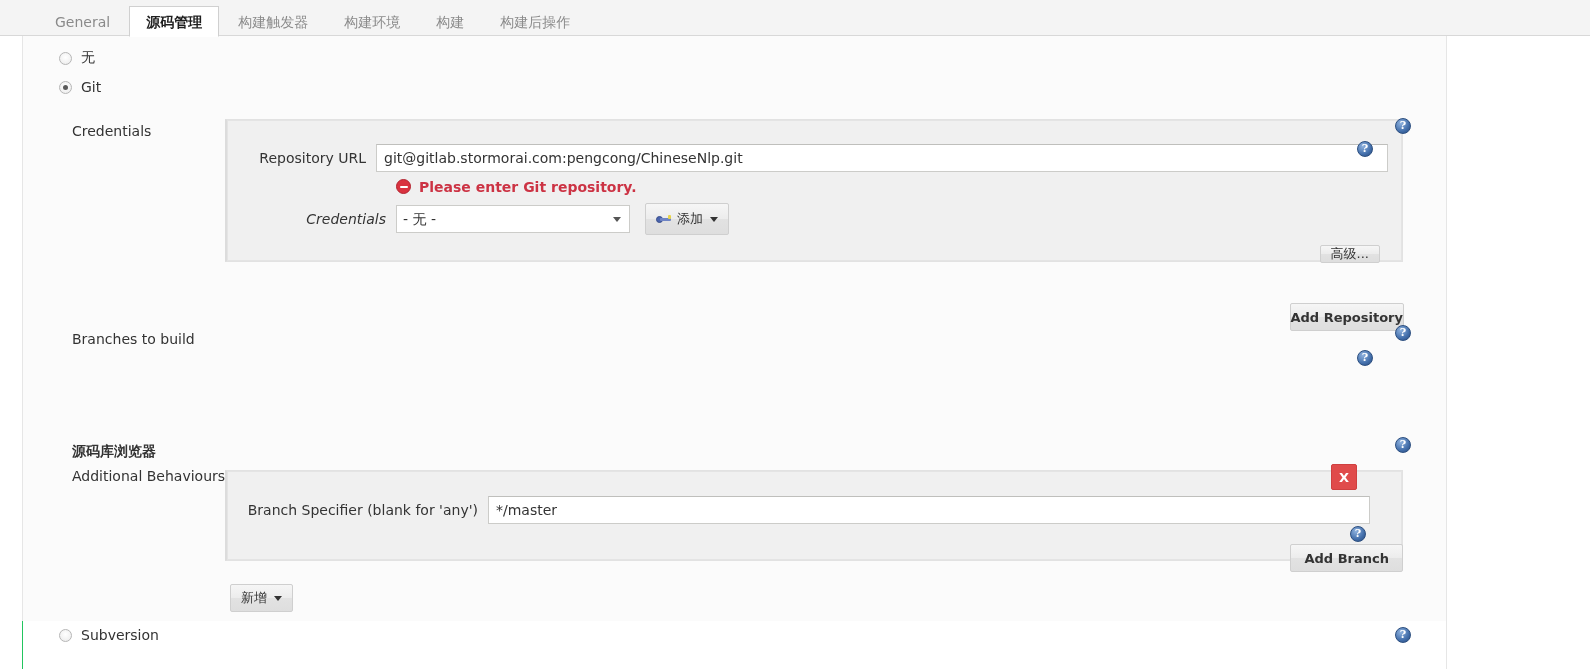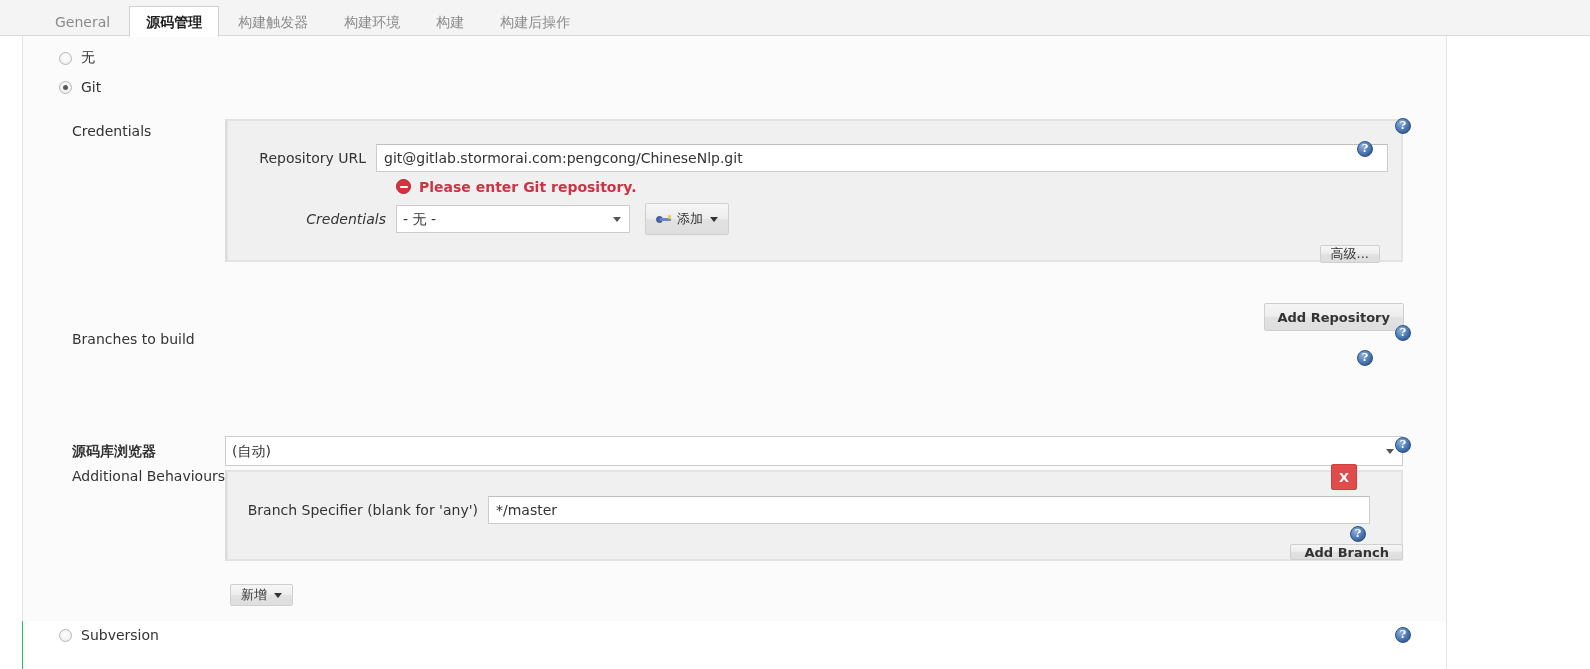--- a/index.html
+++ b/index.html
@@ -373,58 +373,52 @@
                 <span class="ktip"></span>
             </span>
             <span>添加</span>
             <span class="btn-caret"></span>
           </button>
         </div>
 
         <button class="btn" style="position:absolute; right:21px; top:124px; height:18px;">高级...</button>
       </div>
 
-      <button class="btn bold" style="position:absolute; right:-2px; top:183px; height:28px; padding:0 13px;">Add Repository</button>
+      <button class="btn bold" style="position:absolute; right:-2px; top:183px; height:28px; padding:0 0;">Add Repository</button>
     </div>
 
     <div class="help" style="left:1372px; top:82px;">?</div>
     <div class="help" style="left:1334px; top:105px;">?</div>
 
     <div class="section-label" style="position:absolute;left:49px;top:295px;">Branches to build</div>
 
     <div class="box" style="left:202px; top:291px; width:1178px; height:91px;">
       <div class="box-inner">
 
         <div class="field-row" style="left:0px; top:24px;">
           <div class="field-label" style="width:250px;">Branch Specifier (blank for 'any')</div>
           <input class="text" style="width: 882px;" type="text" value="*/master">
         </div>
 
-        <button class="btn bold" style="position:absolute; right:-2px; top:72px; height:16px; padding:0 13px;">Add Branch</button>
+        <button class="btn bold" style="position:absolute; right:-2px; top:72px; height:28px; padding:0 13px;">Add Branch</button>
       </div>
       <div class="btn-x" style="left:1104px; top:-7px;">X</div>
     </div>
 
     <div class="help" style="left:1372px; top:289px;">?</div>
     <div class="help" style="left:1334px; top:314px;">?</div>
 
     <div class="section-label" style="position:absolute;left:49px;top:407px;font-weight:bold;">源码库浏览器</div>
 
-    <span class="sel-wrap" style="position:absolute; left:202px; top:400px;">
-      <select class="sel" style="width:1178px; height:30px;">
-        <option>(自动)</option>
-      </select>
-      <span class="sel-arrow"></span>
-    </span>
 
     <div class="help" style="left:1372px; top:401px;">?</div>
 
     <div class="section-label" style="position:absolute;left:49px;top:432px;">Additional Behaviours</div>
 
-    <button class="btn" style="position:absolute; left:207px; top:548px; height:22px;">
+    <button class="btn" style="position:absolute; left:207px; top:548px; height:28px;">
       <span>新增</span>
       <span class="btn-caret"></span>
     </button>
 
     <div class="help" style="left:1327px; top:490px;">?</div>
 
   </div>
 
   <div class="bottom-strip">
     <div class="radio-row" style="top:6px; left:36px;">

